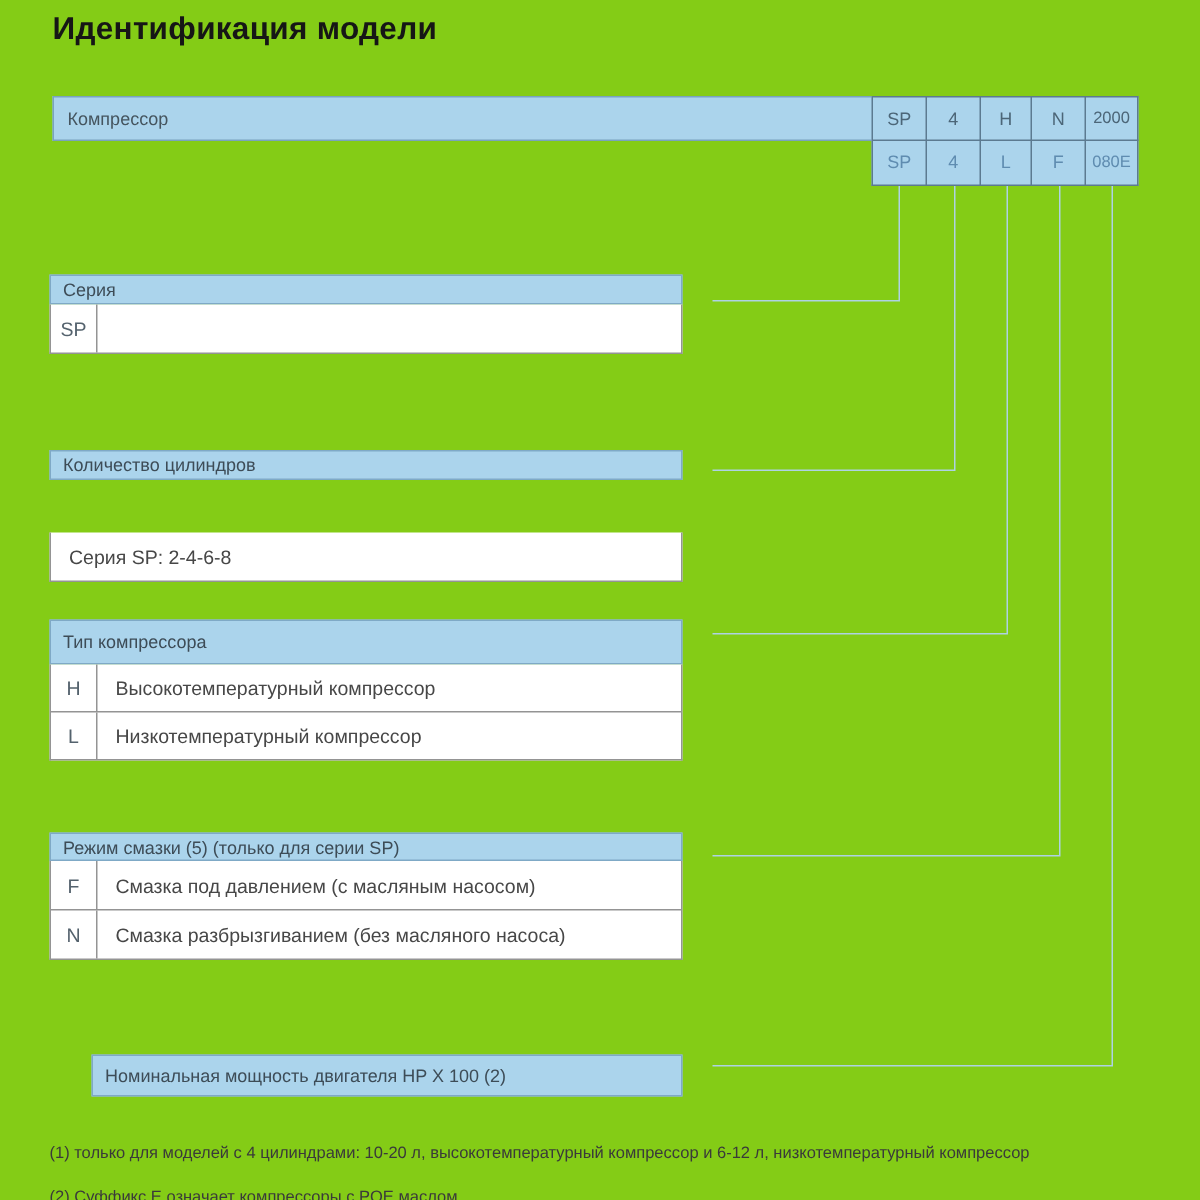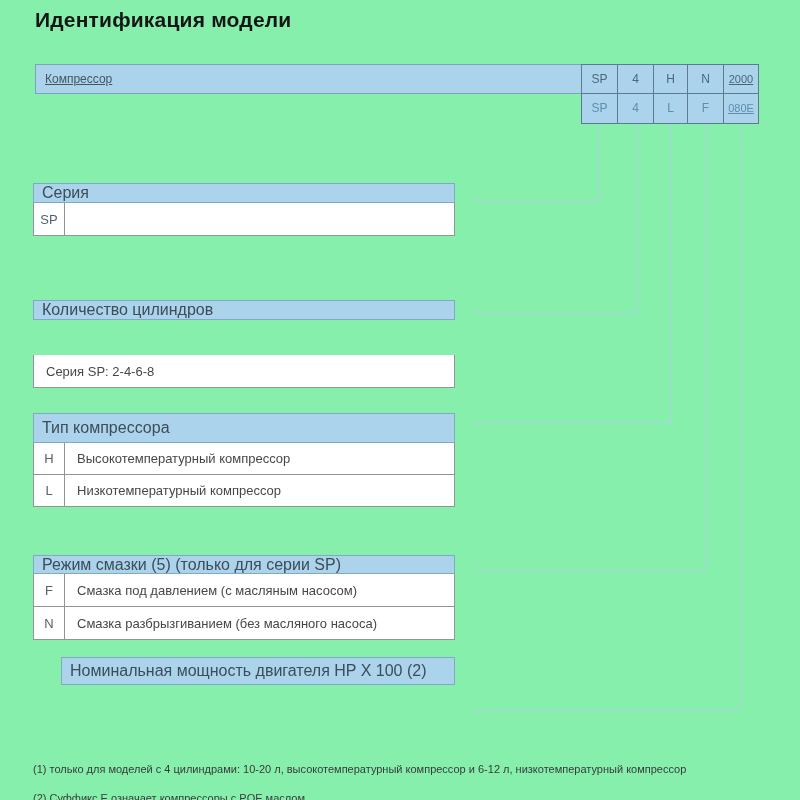--- a/index.html
+++ b/index.html
@@ -1,64 +1,64 @@
 <!DOCTYPE html>
 <html><head>
 <meta charset="utf-8">
 <style>
   html,body{margin:0;padding:0;background:#ffffff;}
   #canvas{
-    position:relative;width:800px;height:800px;background:#86efac;overflow:hidden;
+    position:relative;width:800px;height:800px;background:#84cc16;overflow:hidden;
     font-family:"Liberation Sans","DejaVu Sans",sans-serif;
   }
   .page-title{
     position:absolute;left:35px;top:8px;font-size:21px;font-weight:bold;color:#161616;
     letter-spacing:.2px;
   }
   
   .comp-bar{
     position:absolute;left:35px;top:64px;width:616px;height:30px;box-sizing:border-box;
     background:#abd4ec;border:1px solid #79a3bf;
-    font-size:12px;color:#45555f;line-height:28px;padding-left:9px;text-decoration:underline;
+    font-size:12px;color:#45555f;line-height:28px;padding-left:9px;
   }
   
   .mrow{position:absolute;left:581px;display:flex;}
   .mrow.r1{top:64px;}
   .mrow.r2{top:94px;}
   .mcell{
     box-sizing:border-box;height:30px;background:#abd4ec;
     border:1px solid #5c7a90;border-left:none;
     text-align:center;line-height:28px;font-size:12px;
   }
   .mrow .mcell:first-child{border-left:1px solid #5c7a90;}
   .mrow.r2 .mcell{border-top:none;}
-  .mcell.c0{width:37px;}.mcell.c1{width:36px;}.mcell.c2{width:34px;}.mcell.c3{width:36px;}.mcell.c4{width:35px;font-size:11px;text-decoration:underline;}
+  .mcell.c0{width:37px;}.mcell.c1{width:36px;}.mcell.c2{width:34px;}.mcell.c3{width:36px;}.mcell.c4{width:35px;font-size:11px;}
   .mrow.r1 .mcell{color:#4c6678;}
   .mrow.r2 .mcell{color:#5f8cb0;}
   
   #connectors{position:absolute;left:0;top:0;width:800px;height:800px;pointer-events:none;}
   
   .section{position:absolute;left:33px;width:422px;box-sizing:border-box;}
   .sec-header{
     background:#abd4ec;border:1px solid #7fa9c6;box-sizing:border-box;
-    font-size:16px;color:#3d4c57;padding-left:8px;display:flex;align-items:center;
+    font-size:12px;color:#3d4c57;padding-left:8px;display:flex;align-items:center;
   }
   .sec-body{border:1px solid #949494;border-top:none;background:#ffffff;box-sizing:border-box;}
   .sec-row{display:flex;align-items:stretch;}
   .sec-row + .sec-row{border-top:1px solid #949494;}
   .code{
     width:30px;flex:0 0 30px;border-right:1px solid #949494;display:flex;
     align-items:center;justify-content:center;color:#54626d;font-size:13px;
   }
   .desc{display:flex;align-items:center;padding-left:12px;color:#474747;font-size:13px;}
   #sec-series{top:183px;}   #sec-series .sec-header{height:20px;}   #sec-series .sec-row{height:32px;}
   #sec-cylinders{top:300px;text-align:center;}#sec-cylinders .sec-header{height:20px;}#sec-cylinders .sec-row{height:32px;margin-top:35px;}
   #sec-type{top:413px;}     #sec-type .sec-header{height:30px;}     #sec-type .sec-row{height:31px;}
   #sec-lube{top:555px;}     #sec-lube .sec-header{height:19px;}     #sec-lube .sec-row{height:32px;}
-  #sec-power{top:657px;padding-left:28px;}    #sec-power .sec-header{height:28px;}
+  #sec-power{top:703px;padding-left:28px;}    #sec-power .sec-header{height:28px;}
   
   .footnote{position:absolute;left:33px;font-size:11px;color:#3a3a3a;}
   .footnote.f1{top:763px;}
   .footnote.f2{top:792px;}
 </style>
 </head>
 <body>
 
 <div id="canvas">
 

